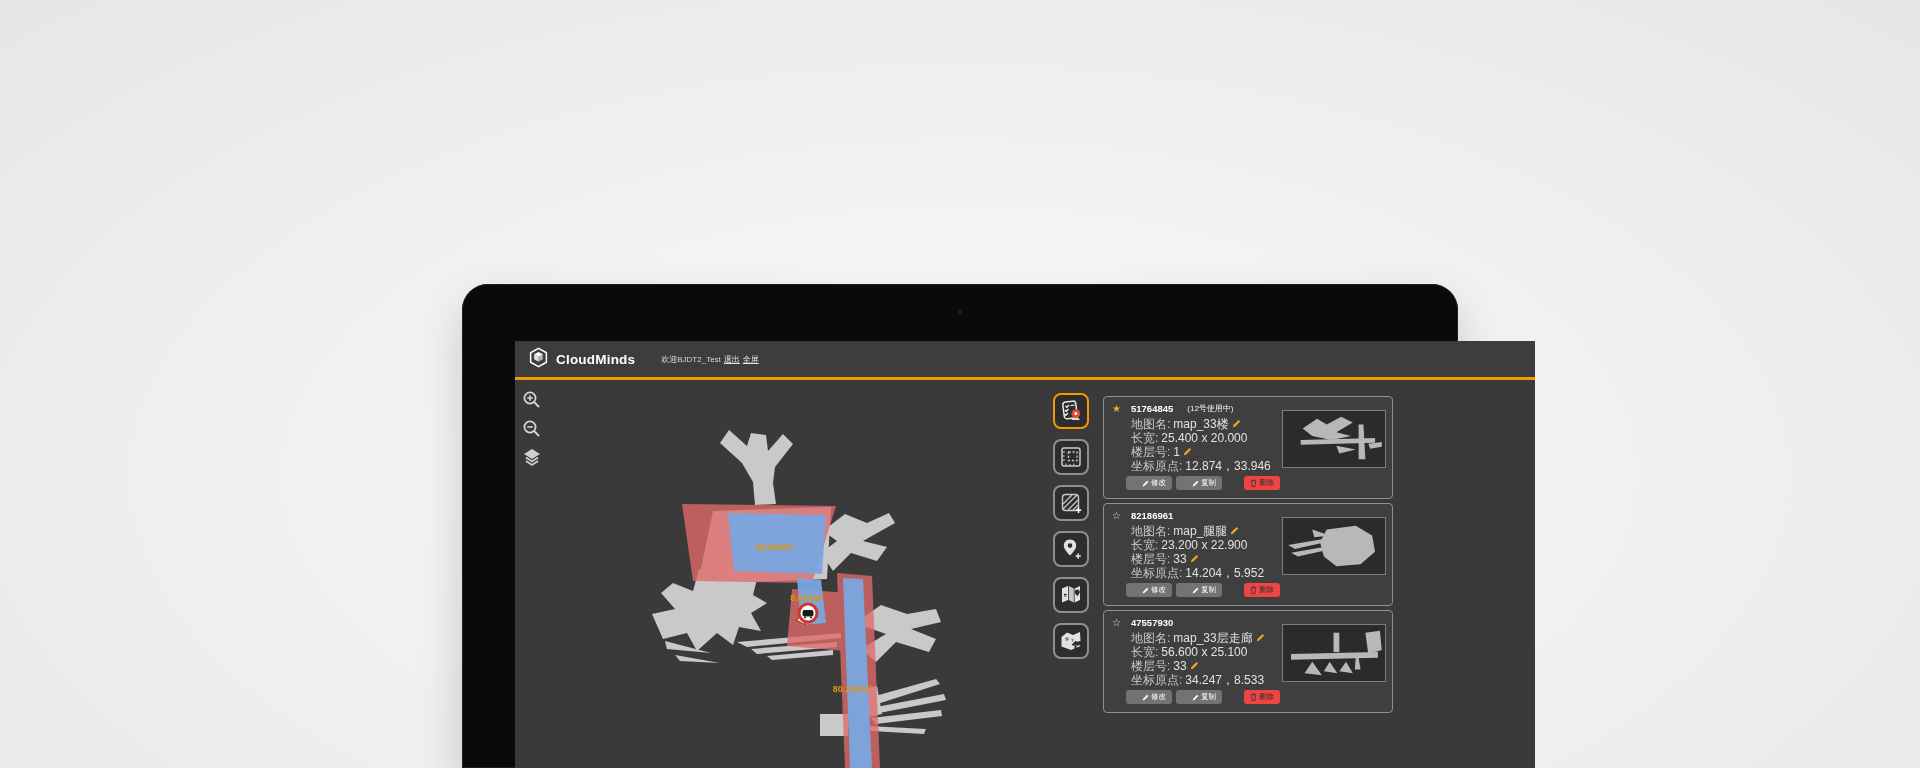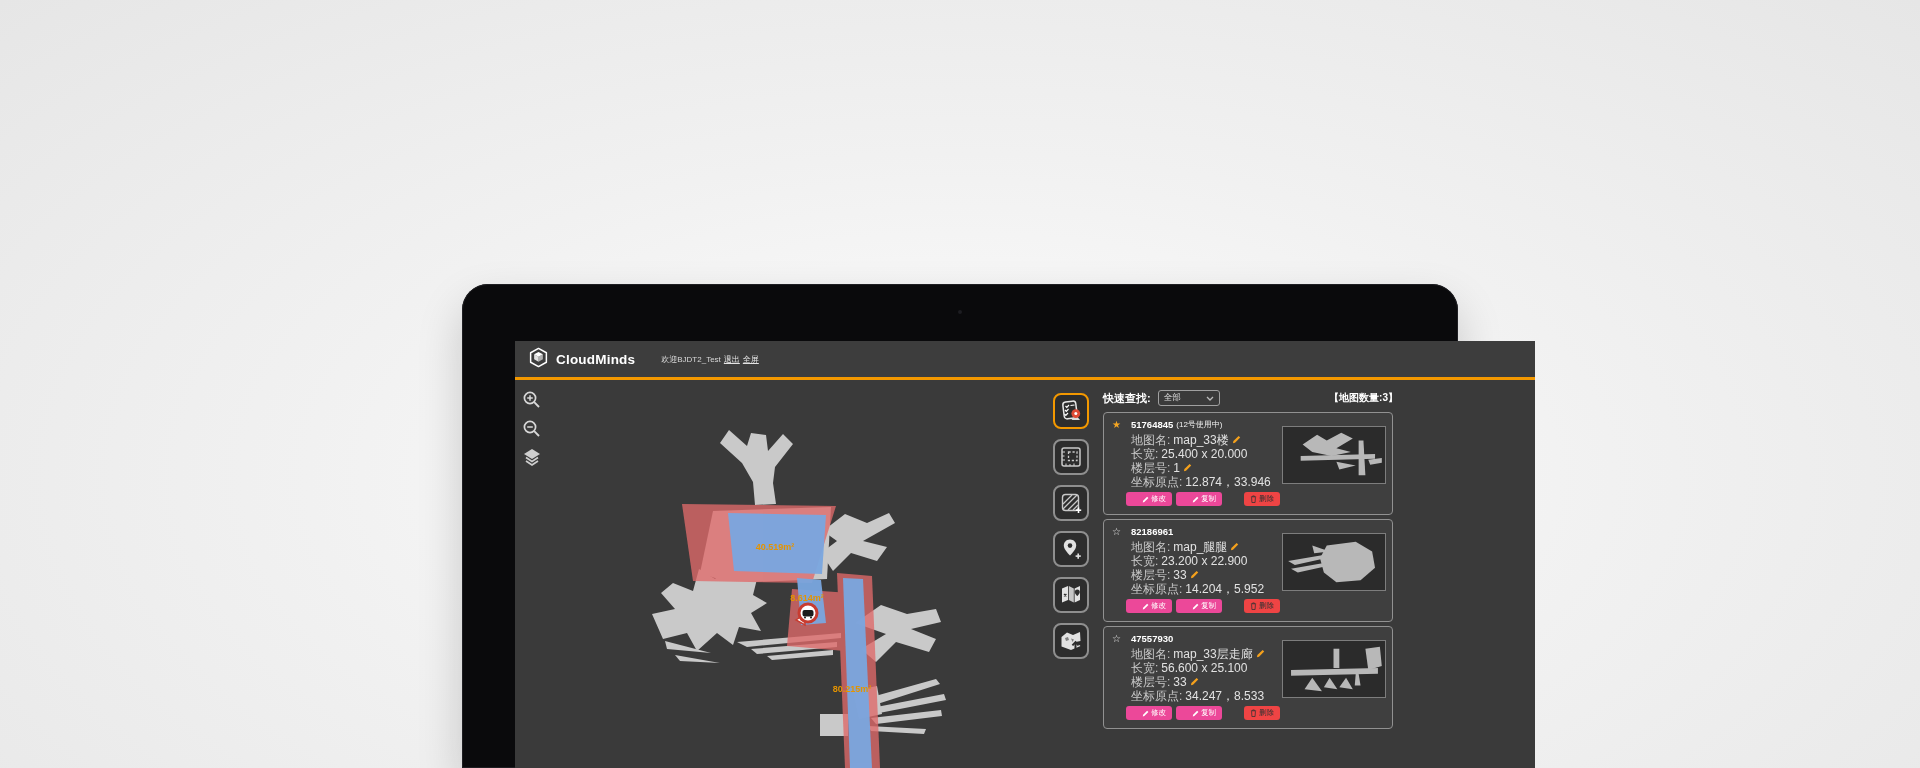--- a/index.html
+++ b/index.html
@@ -59,30 +59,30 @@
     cursor:pointer; }
   .count { margin-left:auto; margin-right:2px; color:#fff; font-weight:bold; font-size:10px; }
 
   .card { width:290px; height:103px; margin:4px 0 0 3px; border:1px solid #919191;
     border-radius:4px; background:#3f3f3f; position:relative; padding-top:5px; }
   .card:first-of-type { margin-top:8px; }
   .title-row { display:flex; align-items:center; padding-left:8px; height:13px; }
   .star { font-size:10px; color:#f5a623; width:19px; cursor:pointer; }
   .star.hollow { color:#e0e0e0; }
   .card-id { color:#fff; font-weight:bold; font-size:9.5px; }
-  .card-note { color:#f0f0f0; font-size:8px; margin-left:3px; }
+  .card-note { color:#f0f0f0; font-size:8px; margin-left:14px; }
   .details { padding-left:27px; margin-top:2px; font-size:12px; color:#c9c9c9; }
   .drow { display:flex; align-items:center; gap:3px; height:14px; white-space:nowrap; }
   .dval { color:#e2e2e2; }
   .thumb { position:absolute; right:6px; top:13px; width:104px; height:58px;
     background:#2b2b2b; border:1px solid #7d7d7d; }
   .actions { display:flex; gap:4px; padding-left:22px; margin-top:3px; }
   .btn { height:14px; border-radius:3px; font-size:7.5px; color:#fff; cursor:pointer;
     display:flex; align-items:center; justify-content:center; gap:2px; padding:0 6px; }
-  .btn.orange { background:#ec4899;padding-left:16px; }
+  .btn.orange { background:#737373;padding-left:16px; }
   .btn.gray { background:#ef4444; color:#333;margin-left:18px; }
 </style>
 </head>
 <body>
 
 <div class="bg"></div>
 
 <div class="laptop">
   <div class="webcam"></div>
 
@@ -240,32 +240,20 @@
           <path d="M6 9 l3 -1 l1 3 l-3 1 Z M12 9.5 l3 1 l-1.5 2.5 Z" fill="#2d2d2d" opacity=".55"></path>
           <g stroke="#2d2d2d" stroke-width="2" fill="none">
             <line x1="16.5" y1="21" x2="16.5" y2="13.5"></line>
             <path d="M13.4 16.4 L16.5 13.2 L19.6 16.4"></path>
           </g>
         </svg>
       </div>
     </div>
 
     <div class="panel">
-      <div class="panel-head">
-        <span class="search-label">快速查找:</span>
-        <div class="dropdown">
-          <span>全部</span>
-          <span>
-            <svg width="8" height="5" viewBox="0 0 8 5">
-                <path d="M1 1 L4 4 L7 1" fill="none" stroke="#bbb" stroke-width="1.3"></path>
-              </svg>
-          </span>
-        </div>
-        <span class="count">【地图数量:3】</span>
-      </div>
 
       <div class="card">
         <div class="title-row">
           <span class="star">★</span>
           <span class="card-id">51764845</span>
           <span class="card-note">(12号使用中)</span>
         </div>
         <div class="details">
           <div class="drow">
               <span>地图名:</span>

